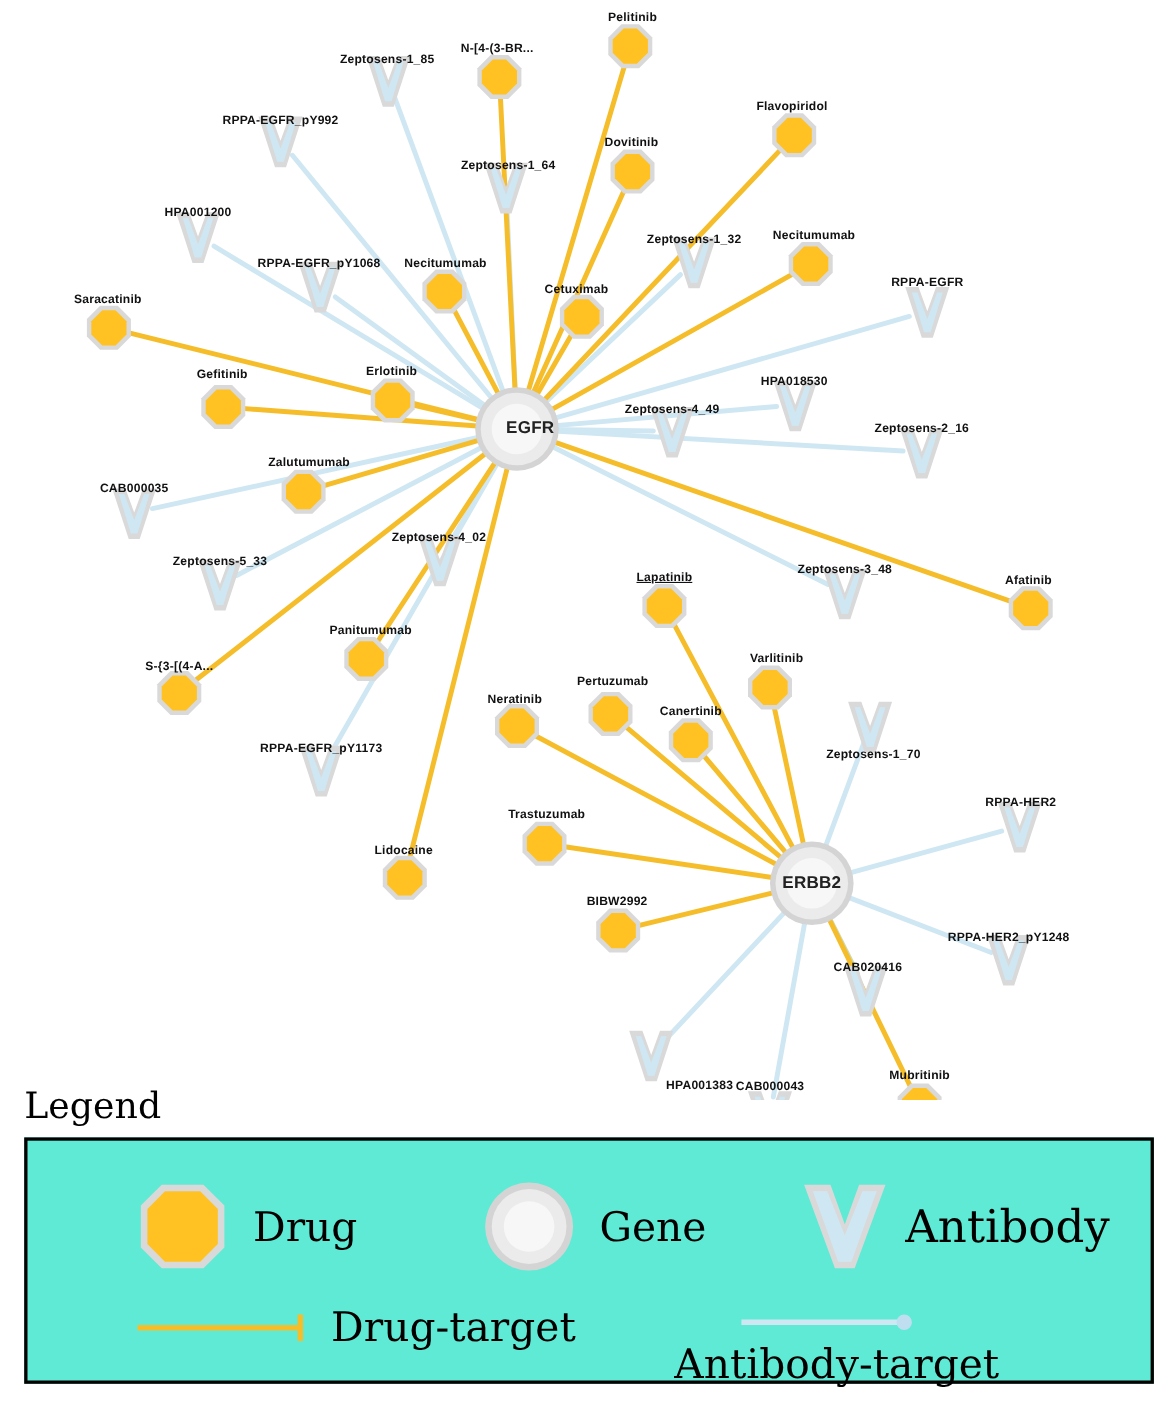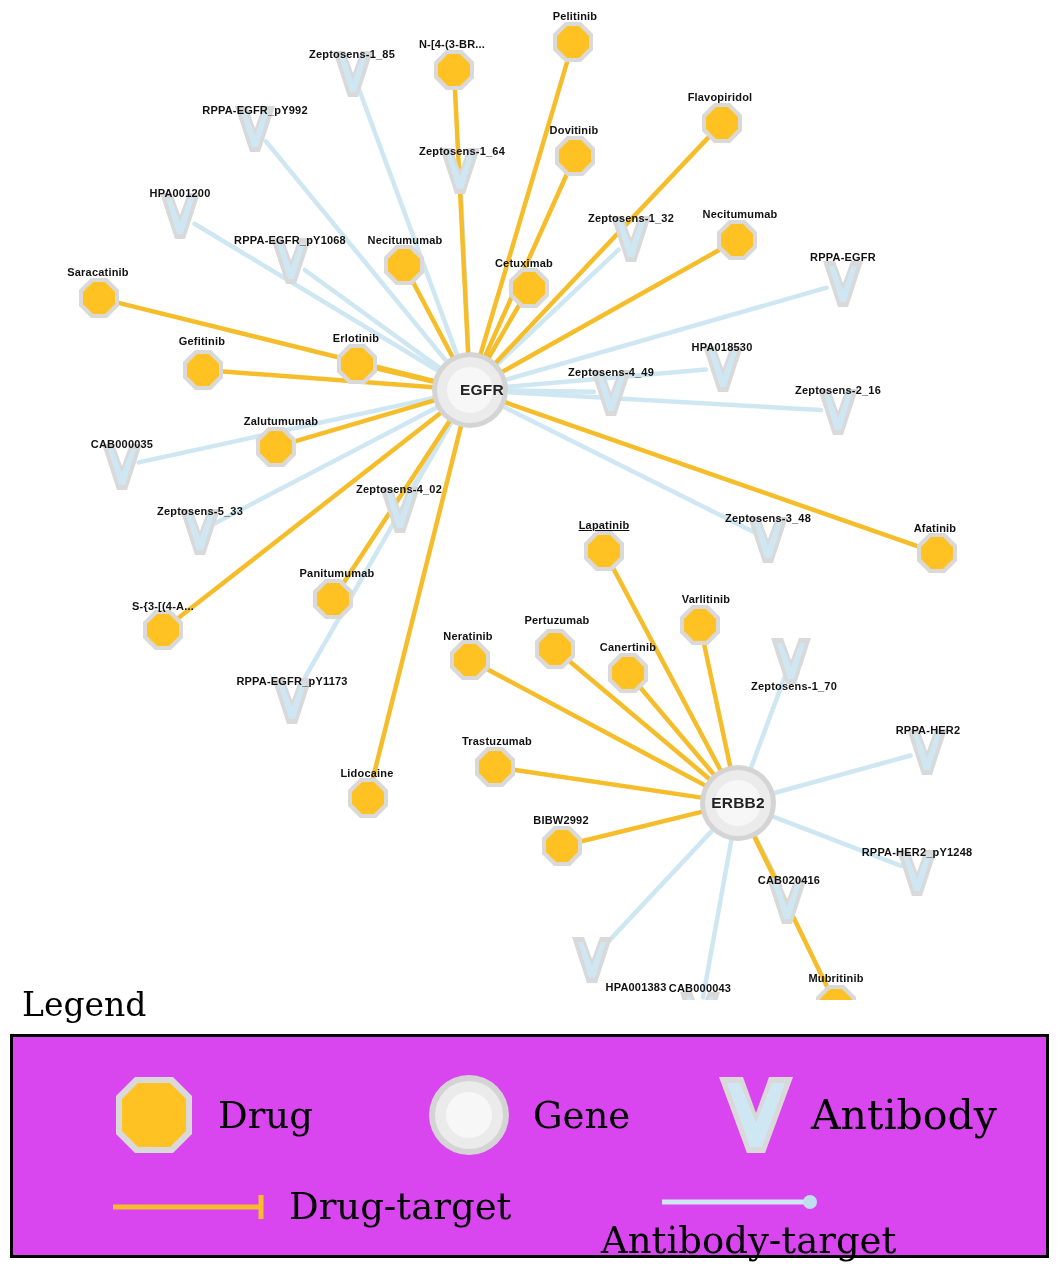--- a/index.html
+++ b/index.html
@@ -47,24 +47,24 @@
   }
   #legend-title {
     font-family: "DejaVu Serif", serif;
     font-size: 33px;
     color: #000000;
     margin: 0 0 10px 22px;
     font-weight: normal;
   }
   #legend-box {
     position: relative;
-    margin: 0 10px 0 10px;
+    margin: 0 10px 0 22px;
     border: 3px solid #000000;
     height: 218px;
-    background: #d946ef;
+    background: #5eead4;
   }
   .legend-item {
     position: absolute;
     display: flex;
     align-items: center;
   }
   .legend-text {
     font-family: "DejaVu Serif", serif;
     font-size: 37px;
     color: #000000;

